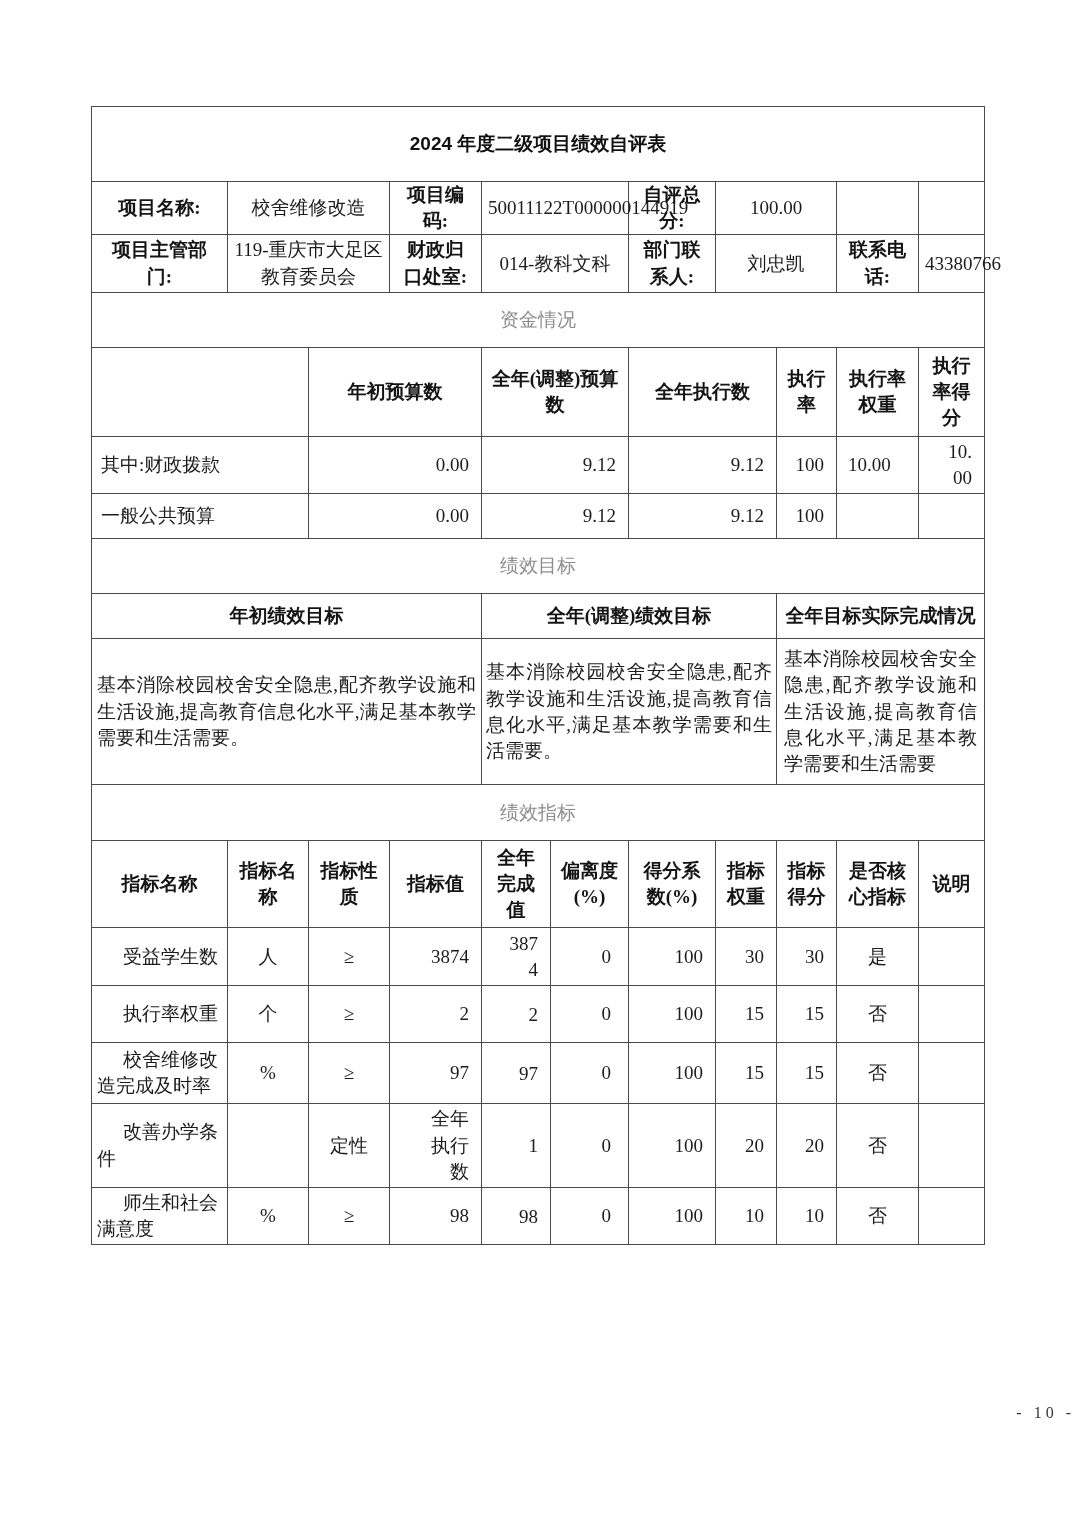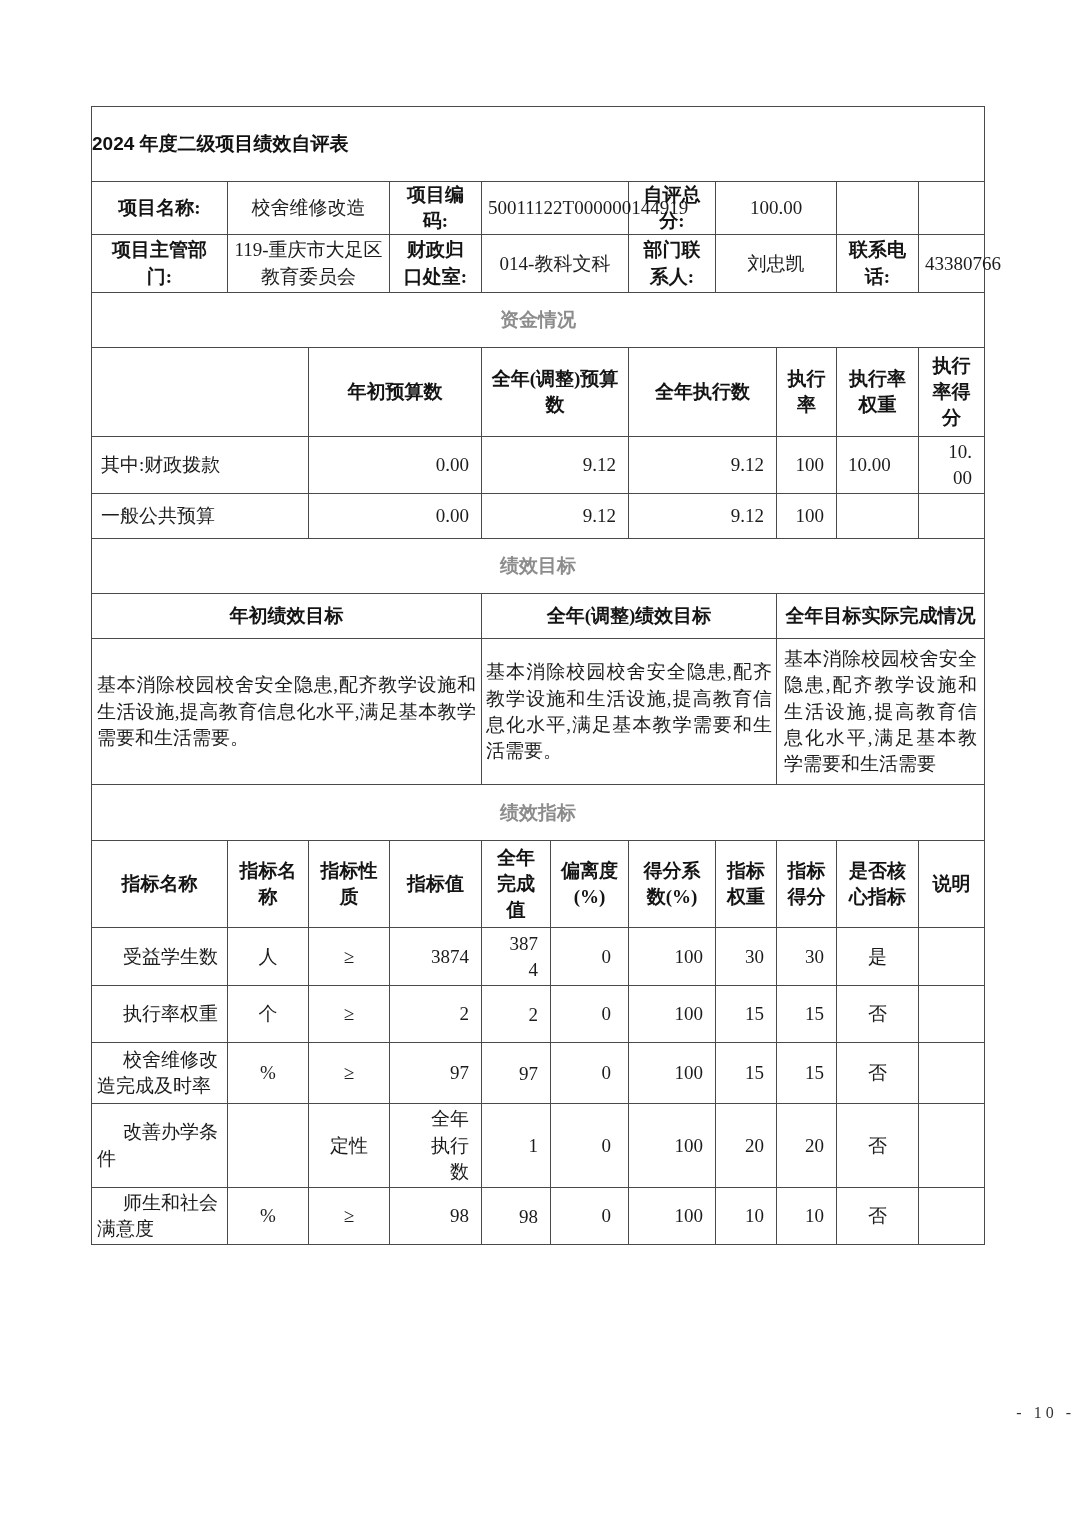--- a/index.html
+++ b/index.html
@@ -26,35 +26,35 @@
     vertical-align: middle;
     font-size: 19px;
     line-height: 1.38;
     word-break: normal;
   }
   
   td.title {
     font-family: "Liberation Sans", "DejaVu Sans", sans-serif;
     font-weight: bold;
     font-size: 23px;
-    text-align: left;
+    text-align: center;
     color: #111;
   }
   
   td.unit {
     font-family: "Liberation Sans", "DejaVu Sans", sans-serif;
     font-weight: bold;
     font-size: 20px;
     text-align: center;
     color: #111;
   }
   
   td.section {
     font-family: "Liberation Sans", "DejaVu Sans", sans-serif;
-    font-weight: bold;
+    font-weight: normal;
     font-size: 19px;
     text-align: center;
     color: #8c8c8c;
   }
   
   td.lbl {
     font-weight: bold;
     text-align: center;
     color: #141414;
   }

